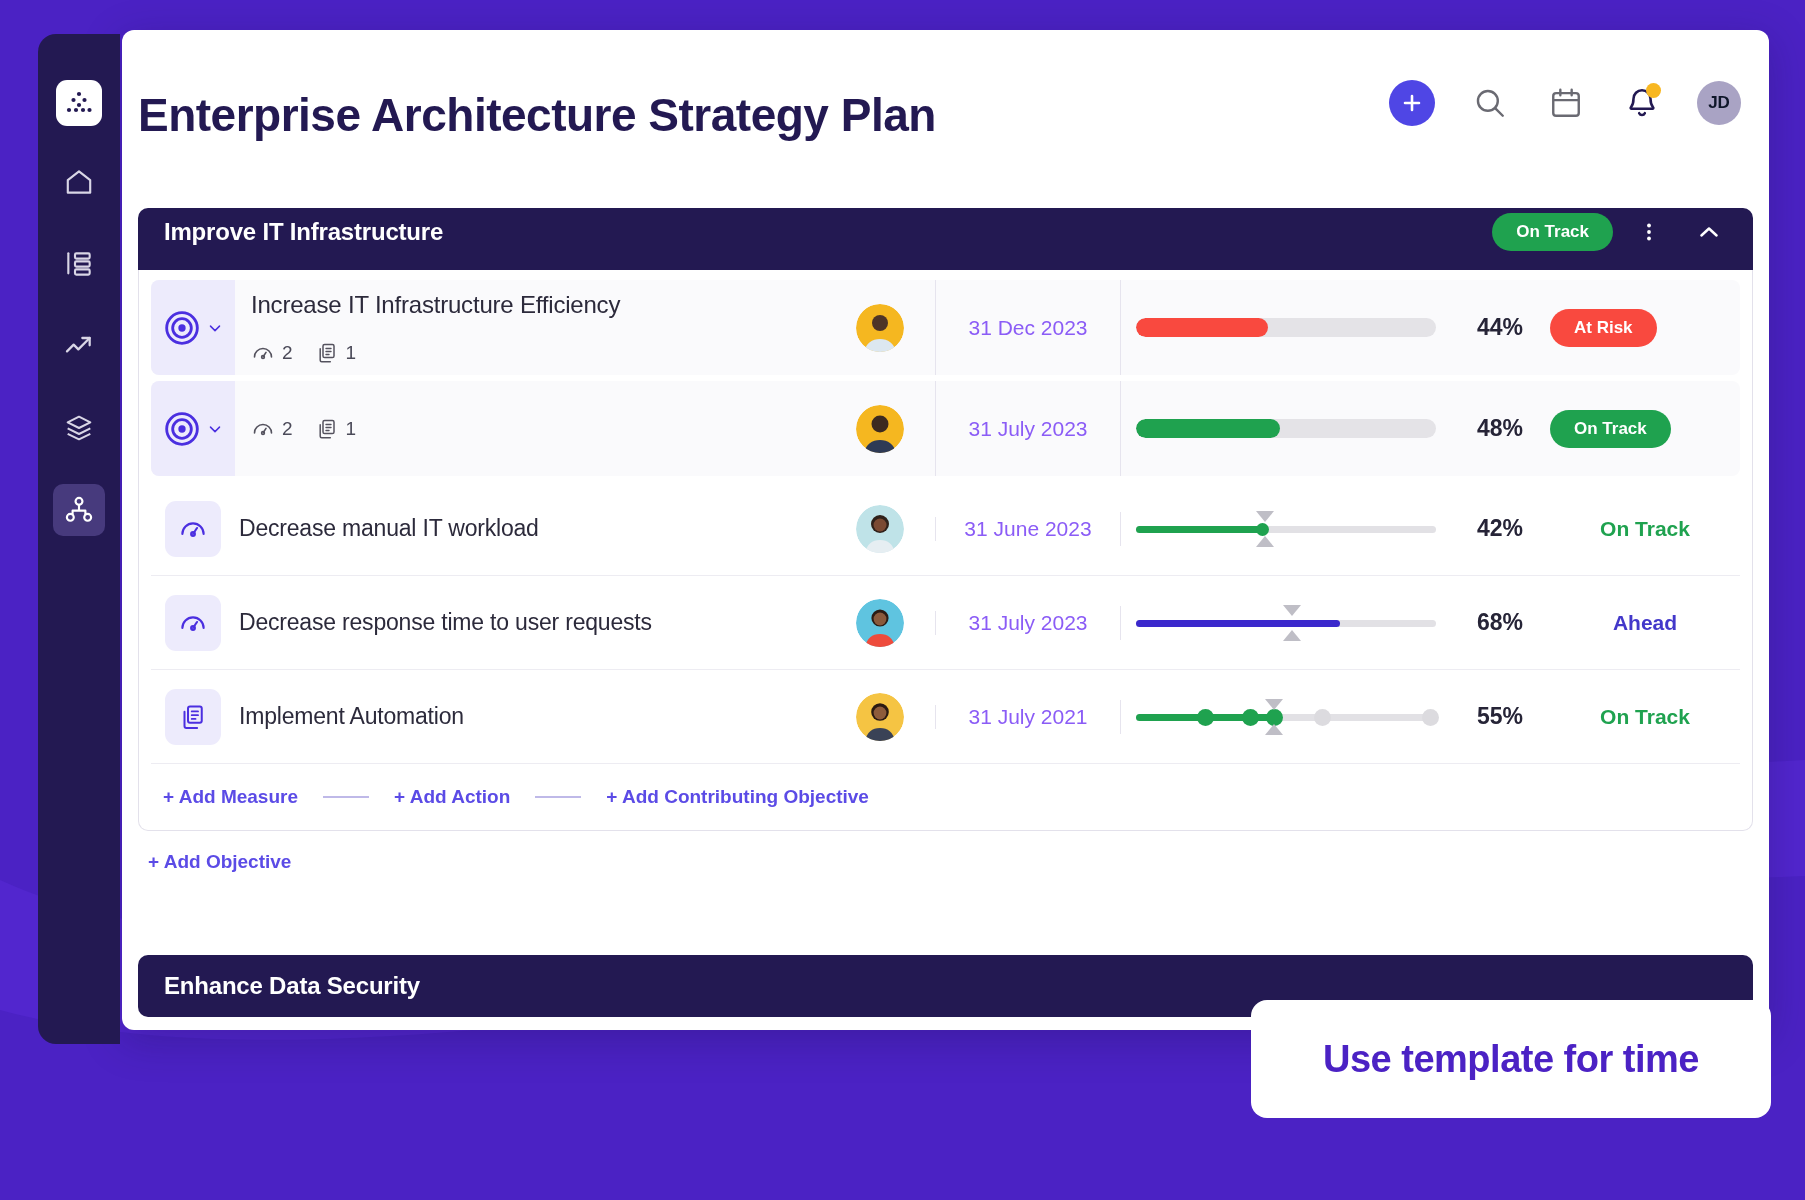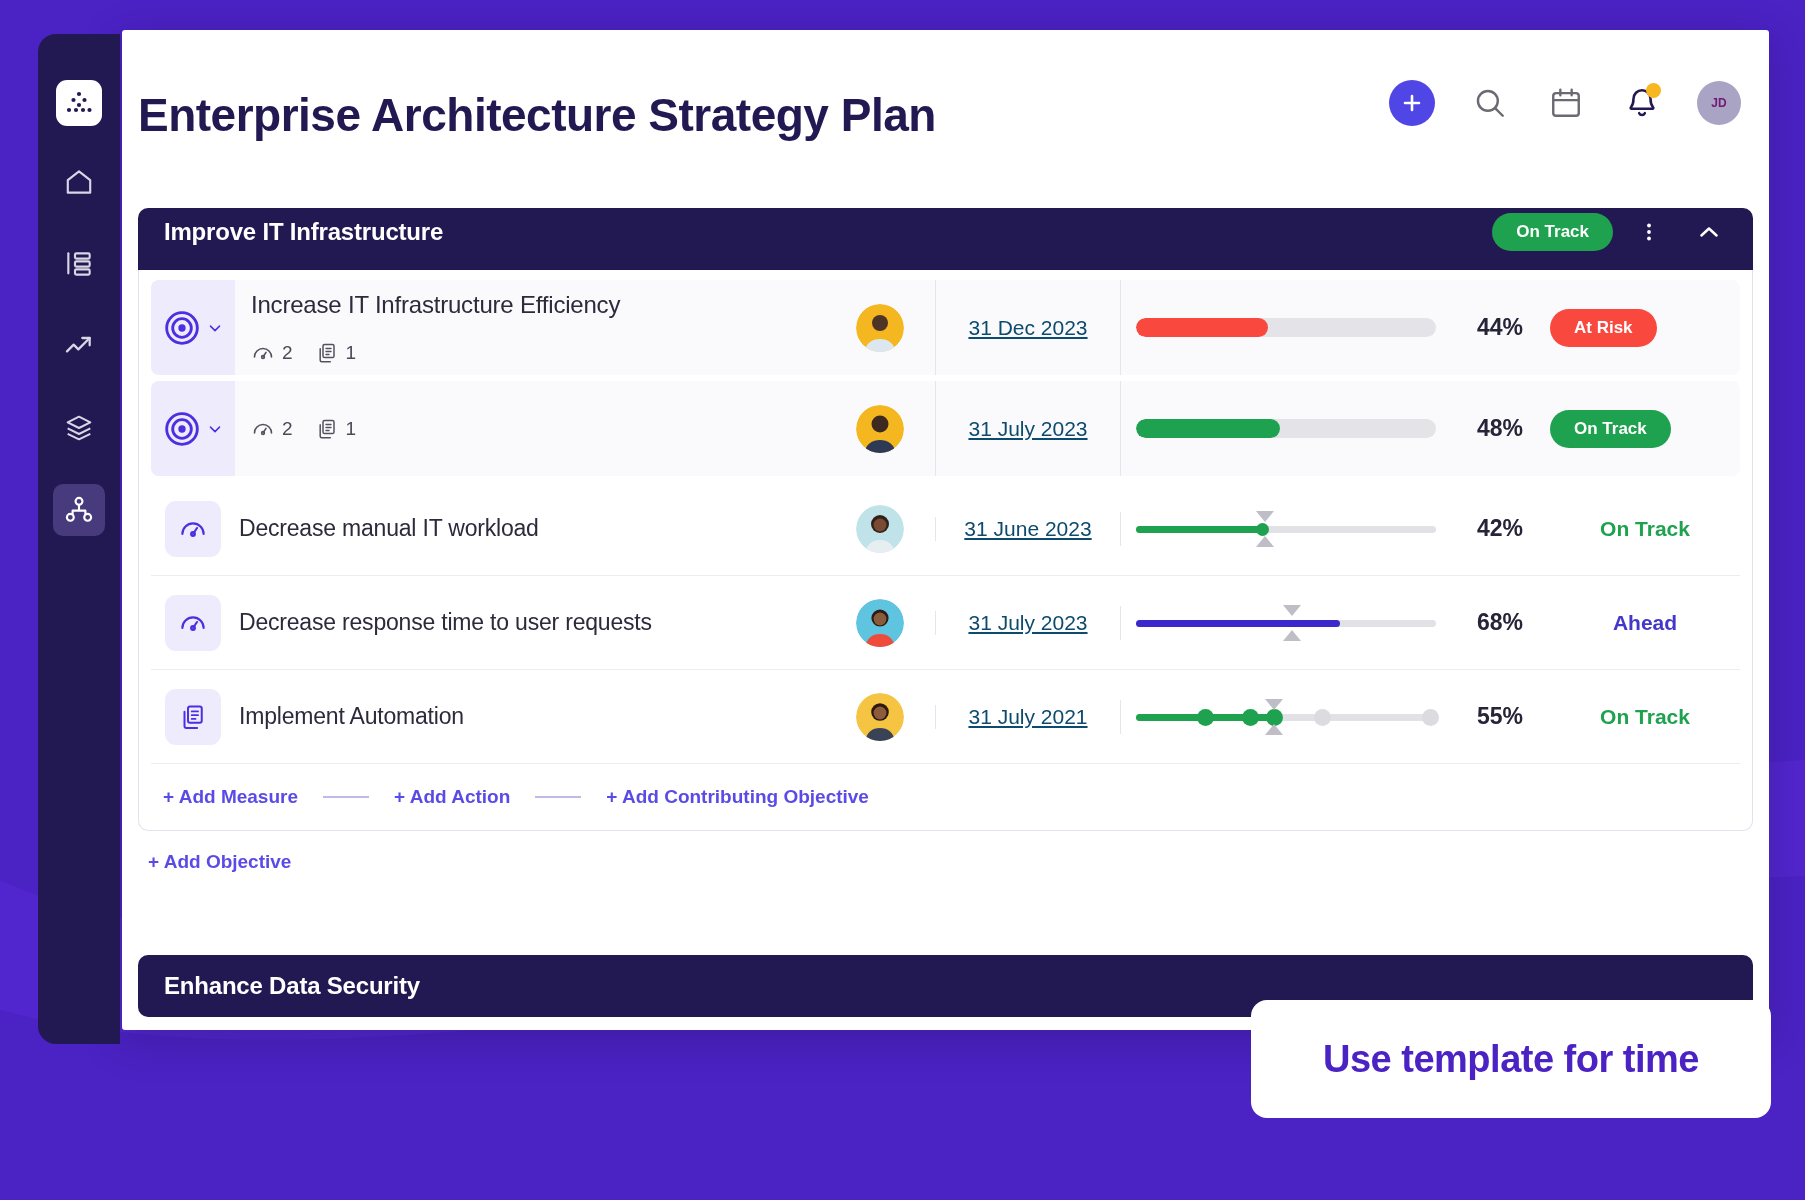--- a/index.html
+++ b/index.html
@@ -9,21 +9,21 @@
     background:#4B22C4;
     position:relative;
     overflow:hidden;
   }
   
   .bg-wave { position:absolute; inset:0; z-index:0; }
 
   
   .app-window{
     position:absolute; left:122px; top:30px; width:1647px; height:1000px;
-    background:#ffffff; border-radius:3px; z-index:2;
+    background:#ffffff; border-radius:12px; z-index:2;
     box-shadow:0 10px 40px rgba(20,10,60,.25);
     overflow:hidden;
   }
   
   .sidebar{
     position:absolute; left:38px; top:34px; width:82px; height:1010px;
     background:#231952; border-radius:18px 0 0 18px; z-index:3;
     display:flex; flex-direction:column; align-items:center; padding-top:46px; gap:30px;
   }
   .logo-tile{
@@ -44,22 +44,22 @@
     position:absolute; left:0; top:16px; white-space:nowrap;
   }
   .header-actions{ position:absolute; right:0; top:8px; display:flex; align-items:center; gap:34px; }
   .add-btn{
     width:46px;height:46px;border-radius:50%;background:#4F46E5;
     display:flex;align-items:center;justify-content:center;cursor:pointer; border:none;
   }
   .icon-btn{ width:42px;height:42px;display:flex;align-items:center;justify-content:center;cursor:pointer;position:relative;background:none;border:none;}
   .bell-dot{ position:absolute; right:2px; top:1px; width:15px;height:15px;border-radius:50%;background:#F8B721; }
   .avatar-initials{
-    width:44px;height:44px;border-radius:50%;background:#A9A3C4;color:#701a75;
-    display:flex;align-items:center;justify-content:center;font-size:12px;font-weight:bold;cursor:pointer;
+    width:44px;height:44px;border-radius:50%;background:#A9A3C4;color:#0f172a;
+    display:flex;align-items:center;justify-content:center;font-size:17px;font-weight:bold;cursor:pointer;
   }
 
   
   .card{ position:absolute; left:16px; right:16px; }
   .card-head{
     background:#231952; border-radius:10px 10px 0 0; height:62px;
     display:flex; align-items:center; padding:0 20px 14px 26px; gap:14px;
   }
   .card-head .title{ font-size:24px; font-weight:bold; color:#fff; flex:1; letter-spacing:-.2px;}
   .badge{
@@ -85,21 +85,21 @@
   }
   .obj-main{ flex:1; display:flex; align-items:center; padding-left:16px; }
   .obj-text{ display:flex; flex-direction:column; gap:22px; }
   .obj-title{ font-size:24px; color:#2C2A3B; letter-spacing:-.2px;}
   .obj-meta{ display:flex; align-items:center; gap:22px; color:#4B4A59; font-size:19px;}
   .obj-meta span{ display:flex; align-items:center; gap:7px;}
   .cell-avatar{ width:110px; display:flex; align-items:center; justify-content:center;}
   .ava{ width:48px;height:48px;border-radius:50%; display:block; }
   .cell-date{
     width:185px; display:flex; align-items:center; justify-content:center;
-    font-size:21px; color:#0c4a6e; border-left:1px solid #E6E4EE;text-decoration:underline;
+    font-size:21px; color:#8b5cf6; border-left:1px solid #E6E4EE;
   }
   .cell-bar{ flex:0 0 330px; display:flex; align-items:center; justify-content:center; border-left:1px solid #E6E4EE;}
   .barTrack{ width:300px;height:19px;background:#E4E3E7;border-radius:10px;overflow:hidden;}
   .barFill{ height:100%; border-radius:10px; }
   .cell-pct{ width:100px; display:flex; align-items:center; justify-content:center; font-size:23px; font-weight:bold; color:#262437;}
   .cell-status{ width:190px; display:flex; align-items:center; justify-content:flex-start;}
 
   
   .m-row{ display:flex; align-items:center; height:94px; border-bottom:1px solid #EDECF2; }
   .m-row:last-of-type{ border-bottom:none; }

